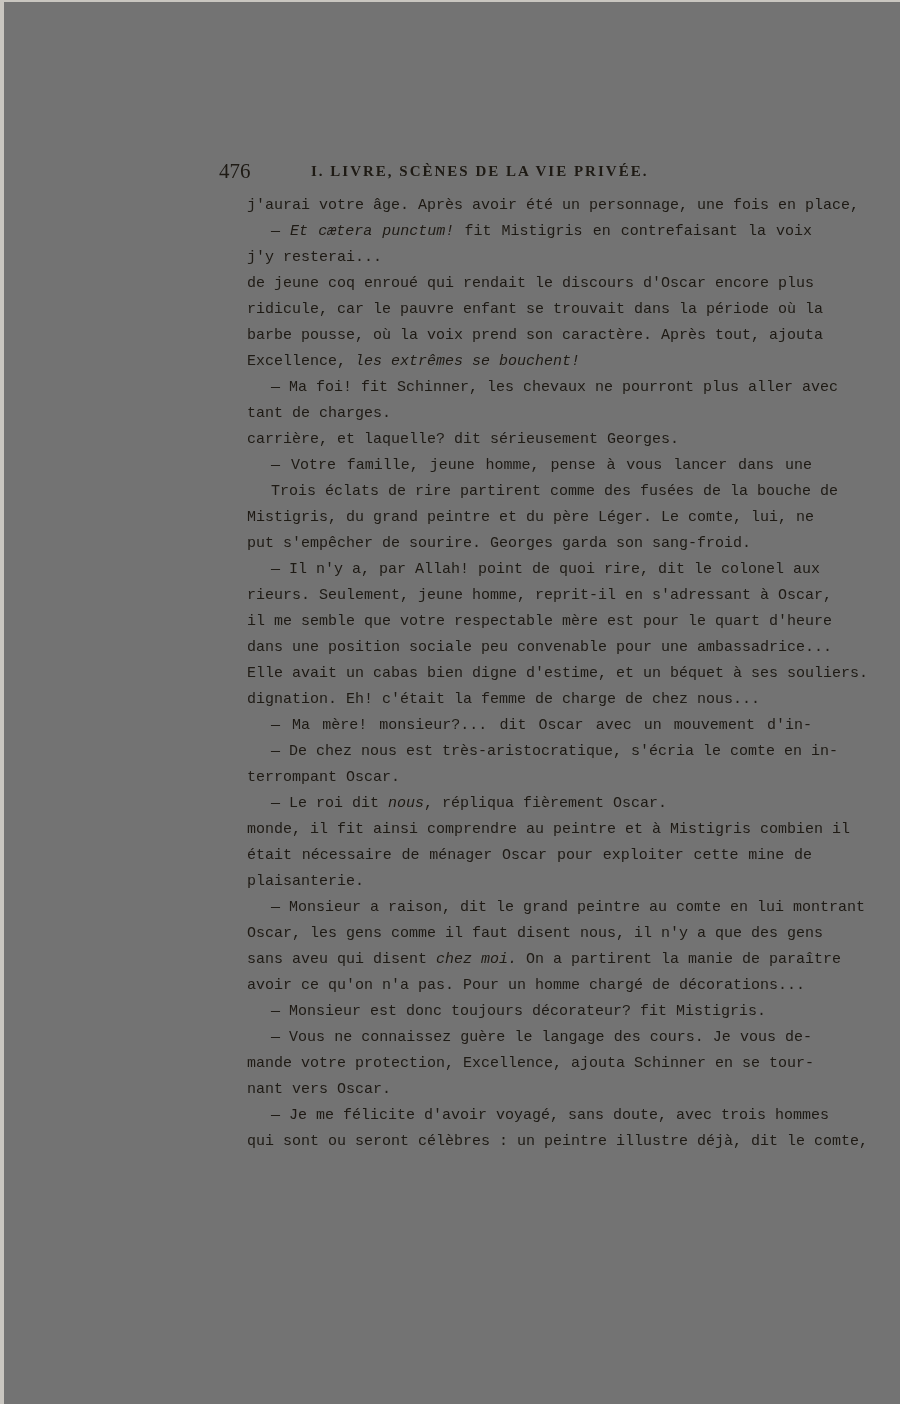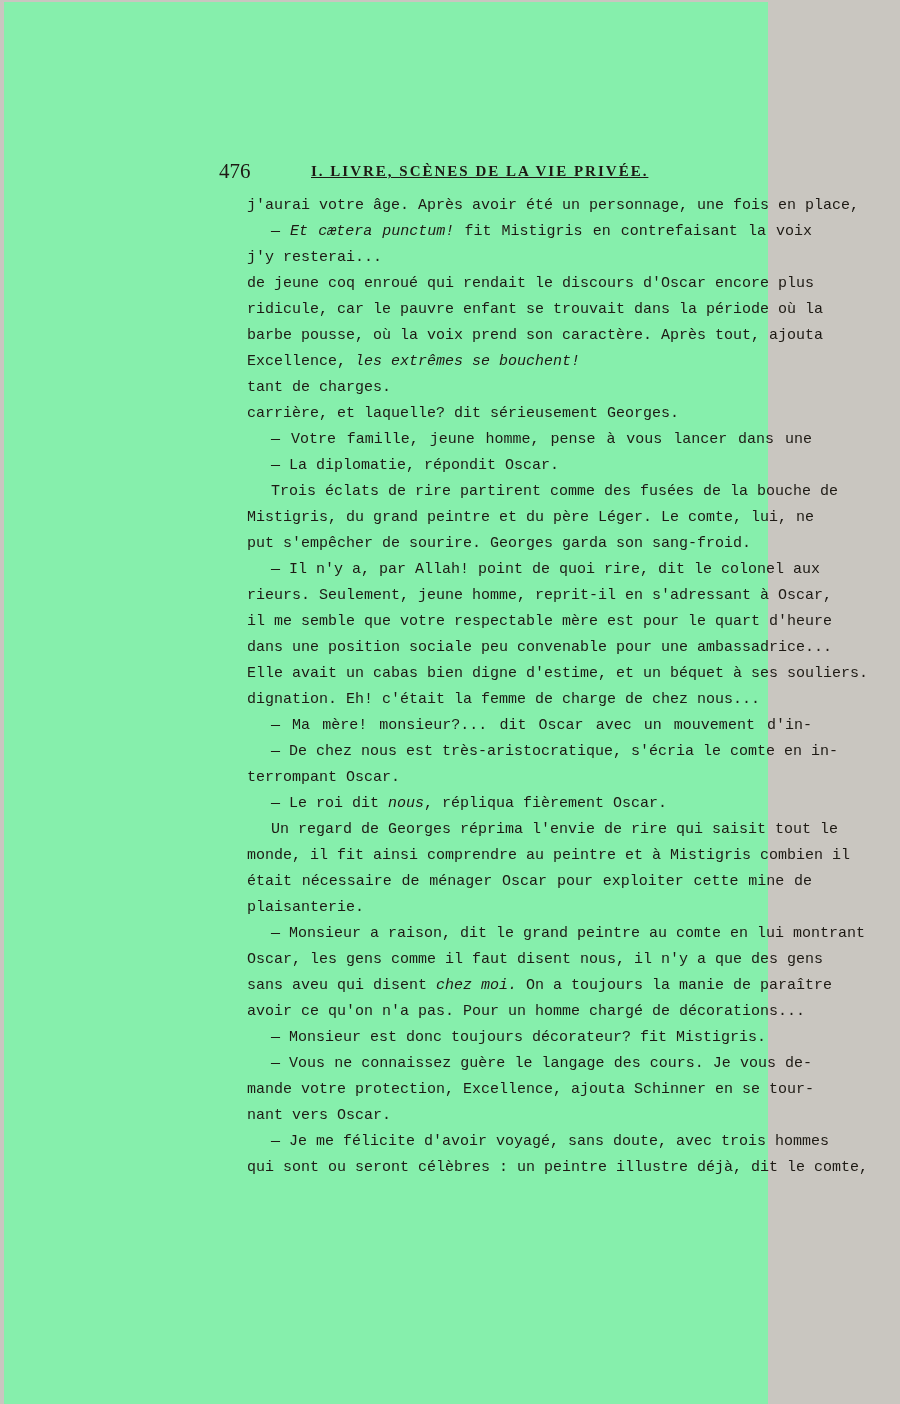--- a/index.html
+++ b/index.html
@@ -5,40 +5,39 @@
   html, body { margin: 0; padding: 0; }
   body {
     width: 900px; height: 1404px;
     background: #c9c6c0;
     overflow: hidden;
     position: relative;
   }
   .page {
     position: absolute;
     left: 4px; top: 2px;
-    width: 764px; height: 1402px;
-    background: #86efac;
+    width: 896px; height: 1402px;
+    background: #737373;
   }
   .header {
     position: absolute;
     left: 215px; top: 157px;
     width: 565px;
     height: 26px;
     font-family: "Liberation Serif", serif;
     color: #1e1a14;
   }
   .page-number {
     position: absolute; left: 0; top: 0;
     font-size: 21px;
   }
   .running-head {
     position: absolute; left: 92px; top: 4px;
     font-size: 15px; font-weight: bold;
     letter-spacing: 2px;
-    text-decoration: underline;
   }
   .body-text {
     position: absolute;
     left: 215px; top: 191px;
     width: 565px;
     font-family: Liberation Mono, monospace;
     font-size: 15px;
     line-height: 26px;
     color: #1e1a14;
     margin-left: 28px;
@@ -63,44 +62,43 @@
     <span class="running-head">I. LIVRE, SCÈNES DE LA VIE PRIVÉE.</span>
   </div>
   <div class="body-text" id="body-text">
       <div class="line">j'aurai votre âge. Après avoir été un personnage, une fois en place,</div>
       <div class="line indent"><span>— </span><em>Et cætera punctum!</em><span> fit Mistigris en contrefaisant la voix</span></div>
       <div class="line last">j'y resterai...</div>
       <div class="line">de jeune coq enroué qui rendait le discours d'Oscar encore plus</div>
       <div class="line">ridicule, car le pauvre enfant se trouvait dans la période où la</div>
       <div class="line">barbe pousse, où la voix prend son caractère. Après tout, ajouta</div>
       <div class="line last"><span>Excellence, </span><em>les extrêmes se bouchent!</em></div>
+      <div class="line indent">— Ma foi! fit Schinner, les chevaux ne pourront plus aller avec</div>
       <div class="line last">tant de charges.</div>
       <div class="line last">carrière, et laquelle? dit sérieusement Georges.</div>
       <div class="line indent">— Votre famille, jeune homme, pense à vous lancer dans une</div>
-      <div class="line indent last">— La diplomatie, répondit Oscar.</div>
       <div class="line indent">Trois éclats de rire partirent comme des fusées de la bouche de</div>
       <div class="line">Mistigris, du grand peintre et du père Léger. Le comte, lui, ne</div>
       <div class="line last">put s'empêcher de sourire. Georges garda son sang-froid.</div>
       <div class="line indent">— Il n'y a, par Allah! point de quoi rire, dit le colonel aux</div>
       <div class="line">rieurs. Seulement, jeune homme, reprit-il en s'adressant à Oscar,</div>
       <div class="line">il me semble que votre respectable mère est pour le quart d'heure</div>
       <div class="line">dans une position sociale peu convenable pour une ambassadrice...</div>
       <div class="line last">Elle avait un cabas bien digne d'estime, et un béquet à ses souliers.</div>
       <div class="line last">dignation. Eh! c'était la femme de charge de chez nous...</div>
       <div class="line indent">— Ma mère! monsieur?... dit Oscar avec un mouvement d'in-</div>
       <div class="line indent">— De chez nous est très-aristocratique, s'écria le comte en in-</div>
       <div class="line last">terrompant Oscar.</div>
       <div class="line indent last"><span>— Le roi dit </span><em>nous</em><span>, répliqua fièrement Oscar.</span></div>
-      <div class="line indent">Un regard de Georges réprima l'envie de rire qui saisit tout le</div>
       <div class="line">monde, il fit ainsi comprendre au peintre et à Mistigris combien il</div>
       <div class="line">était nécessaire de ménager Oscar pour exploiter cette mine de</div>
       <div class="line last">plaisanterie.</div>
       <div class="line indent">— Monsieur a raison, dit le grand peintre au comte en lui montrant</div>
       <div class="line">Oscar, les gens comme il faut disent nous, il n'y a que des gens</div>
-      <div class="line"><span>sans aveu qui disent </span><em>chez moi.</em><span> On a toujours la manie de paraître</span></div>
+      <div class="line"><span>sans aveu qui disent </span><em>chez moi.</em><span> On a partirent la manie de paraître</span></div>
       <div class="line last">avoir ce qu'on n'a pas. Pour un homme chargé de décorations...</div>
       <div class="line indent last">— Monsieur est donc toujours décorateur? fit Mistigris.</div>
       <div class="line indent">— Vous ne connaissez guère le langage des cours. Je vous de-</div>
       <div class="line">mande votre protection, Excellence, ajouta Schinner en se tour-</div>
       <div class="line last">nant vers Oscar.</div>
       <div class="line indent">— Je me félicite d'avoir voyagé, sans doute, avec trois hommes</div>
       <div class="line">qui sont ou seront célèbres : un peintre illustre déjà, dit le comte,</div>
     </div>
 </div>
 

